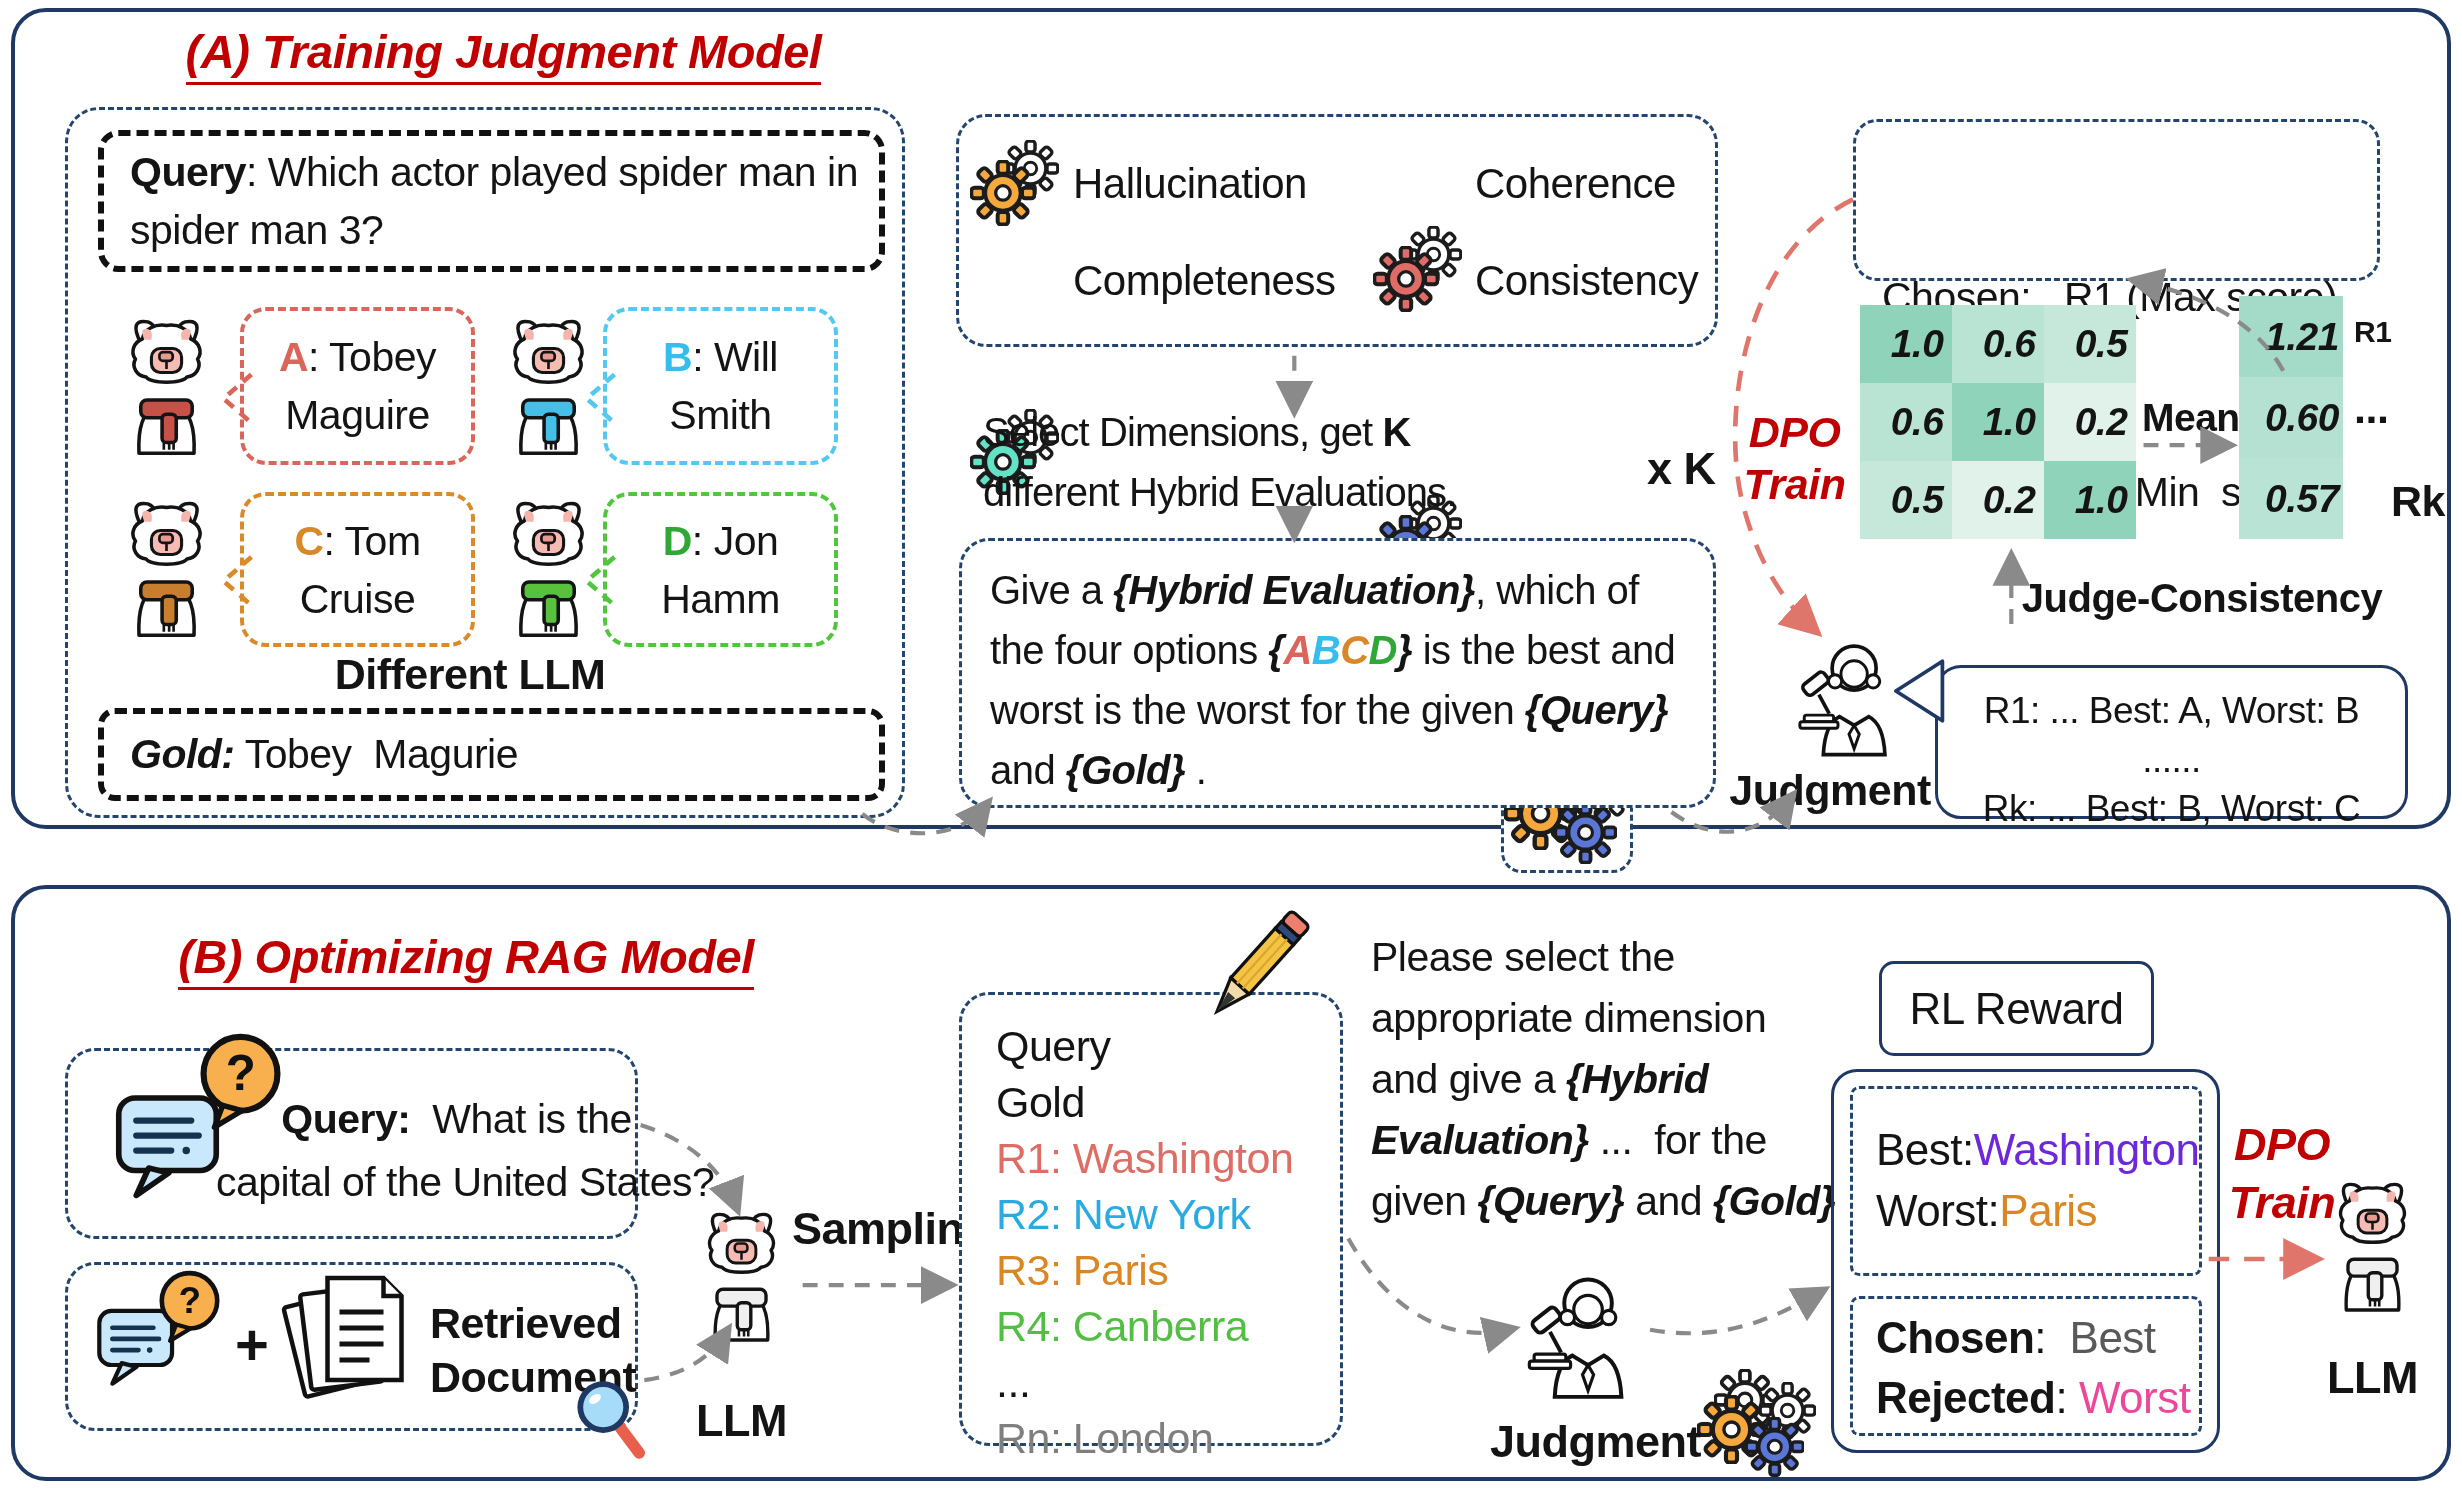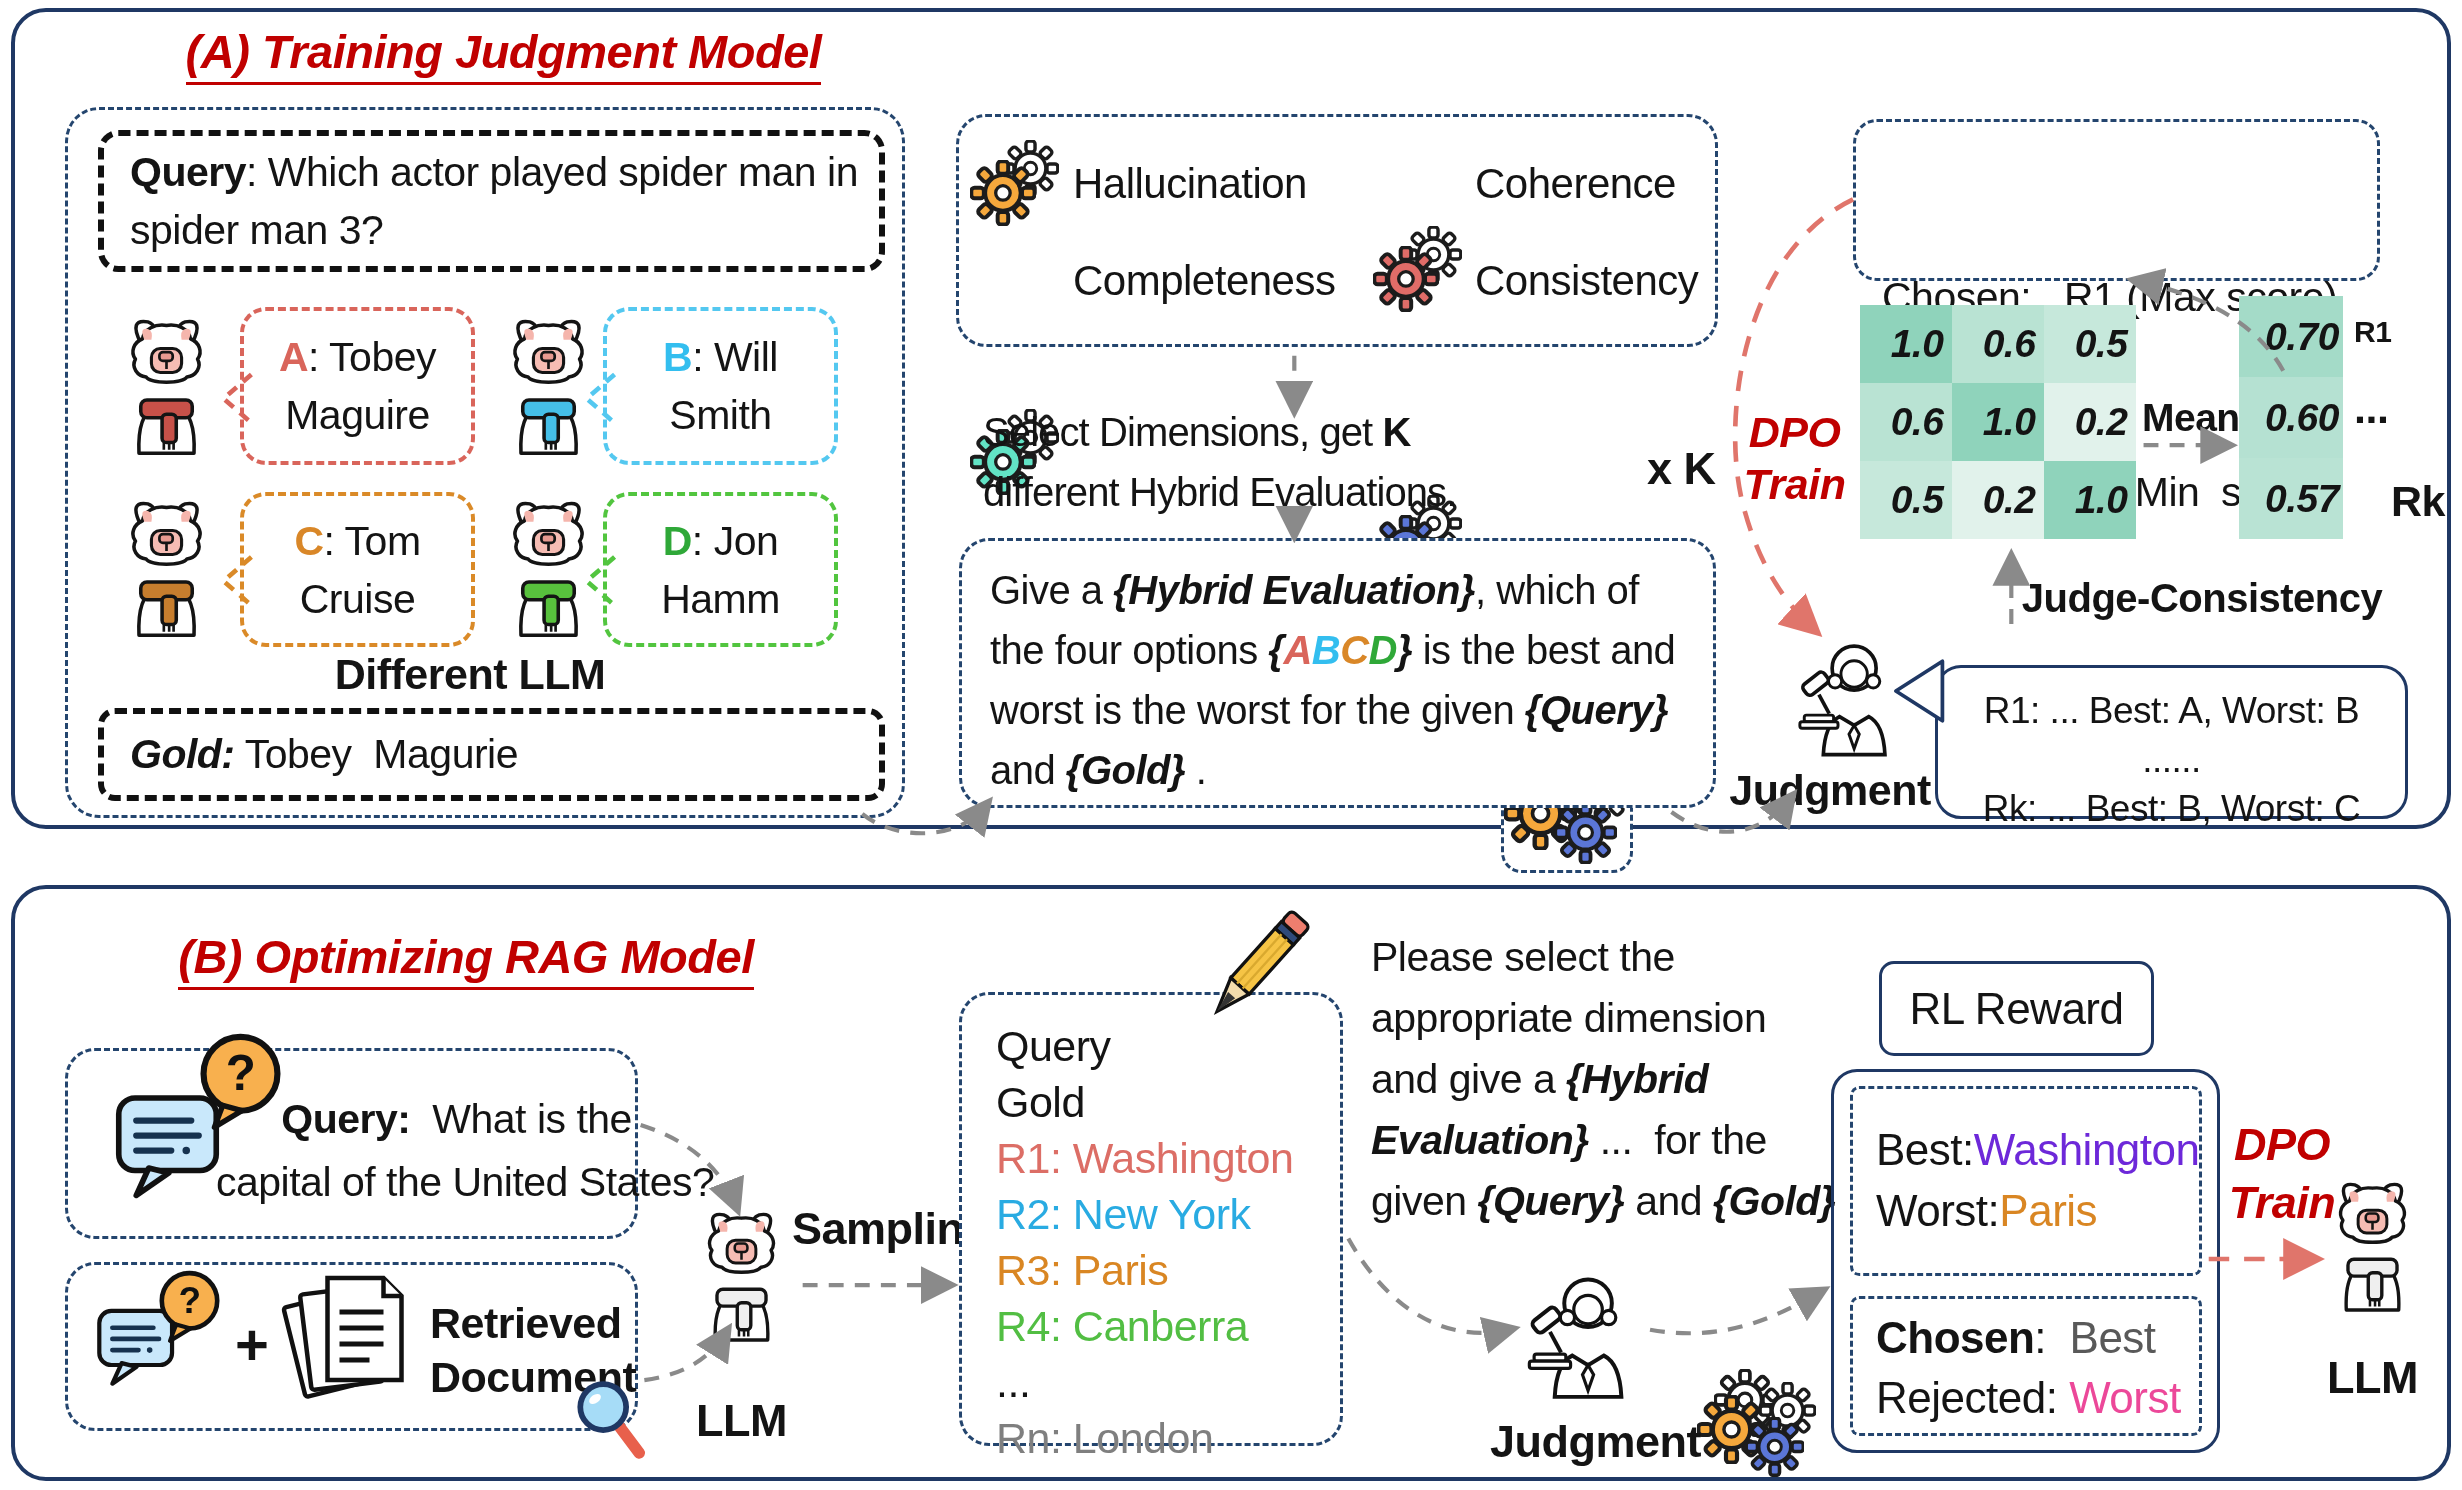--- a/index.html
+++ b/index.html
@@ -371,21 +371,21 @@
       <div class="mcell" style="background: rgb(198, 232, 219);">0.5</div>
       <div class="mcell" style="background: rgb(185, 227, 211);">0.6</div>
       <div class="mcell" style="background: rgb(143, 211, 187);">1.0</div>
       <div class="mcell" style="background: rgb(225, 242, 235);">0.2</div>
       <div class="mcell" style="background: rgb(198, 232, 219);">0.5</div>
       <div class="mcell" style="background: rgb(225, 242, 235);">0.2</div>
       <div class="mcell" style="background: rgb(143, 211, 187);">1.0</div>
     </div>
   <div class="A b" style="left:2142px;top:376px;width:93px;text-align:center;font-size:39px;margin-top:20px;">Mean</div>
   <div class="A" id="meancol" style="left:2239px;top:296px;">
-      <div class="mcell" style="background: rgb(164, 219, 200);">0.70</div>
+      <div class="mcell" style="background: rgb(164, 219, 200);">1.21</div>
       <div class="mcell" style="background: rgb(181, 225, 210);">0.60</div>
       <div class="mcell" style="background: rgb(185, 227, 212);">0.57</div>
     </div>
   <div class="A b" style="left:2354px;top:315px;font-size:30px;">R1</div>
   <div class="A b" style="left:2354px;top:384px;font-size:43px;">...</div>
   <div class="A b" style="left:2354px;top:477px;font-size:43px;margin-left:37px;">Rk</div>
 
   <div class="A b" style="left:2002px;top:576px;width:400px;text-align:center;font-size:40px;">Judge-Consistency</div>
 
   <div class="A icon-box" style="left:1794px;top:633px;width:110px;height:129px;">
@@ -611,21 +611,21 @@
     <span>RL Reward</span>
   </div>
 
   <div class="A" style="left:1831px;top:1069px;width:389px;height:384px;border:3.7px solid #1F3864;border-radius:26px;"></div>
   <div class="A" style="left:1850px;top:1086px;width:352px;height:190px;border:3.7px dashed #24456E;border-radius:9.3px;padding:30px 0 0 23px;font-size:44px;line-height:61px;">
       <div class="rl"><span>Best:</span><span style="color: #6d28d9;">Washington</span></div>
       <div class="rl"><span>Worst:</span><span style="color: rgb(217, 134, 35);">Paris</span></div>
     </div>
   <div class="A" style="left:1850px;top:1296px;width:352px;height:140px;border:3.7px dashed #24456E;border-radius:9.3px;padding:9.3px 0 0 23px;font-size:44px;line-height:60px;">
       <div class="rl"><span style="font-weight: bold;">Chosen</span><span>:  </span><span style="color: rgb(89, 89, 89);">Best</span></div>
-      <div class="rl"><span style="font-weight: normal;">Rejected</span><span>: </span><span style="color: #ec4899;">Worst</span></div>
+      <div class="rl"><span style="font-weight: bold;">Rejected</span><span>: </span><span style="color: #ec4899;">Worst</span></div>
     </div>
 
   <div class="A" style="left:2226px;top:1116px;width:112px;text-align:center;font-size:45px;font-weight:bold;font-style:italic;color:#C00000;line-height:58px;">
     <div>DPO</div>
     <div>Train</div>
   </div>
   <div class="A icon-box" style="left: 2326px; top: 1173px; width: 93px; height: 142px; --scarf: #EFEFEF;">
       <svg viewBox="0 0 110 160">
 <g stroke="#141414" stroke-width="4" stroke-linejoin="round">
 <path d="M26 34 Q12 6 34 10 Q46 14 42 34 Z" fill="#fff"></path>

